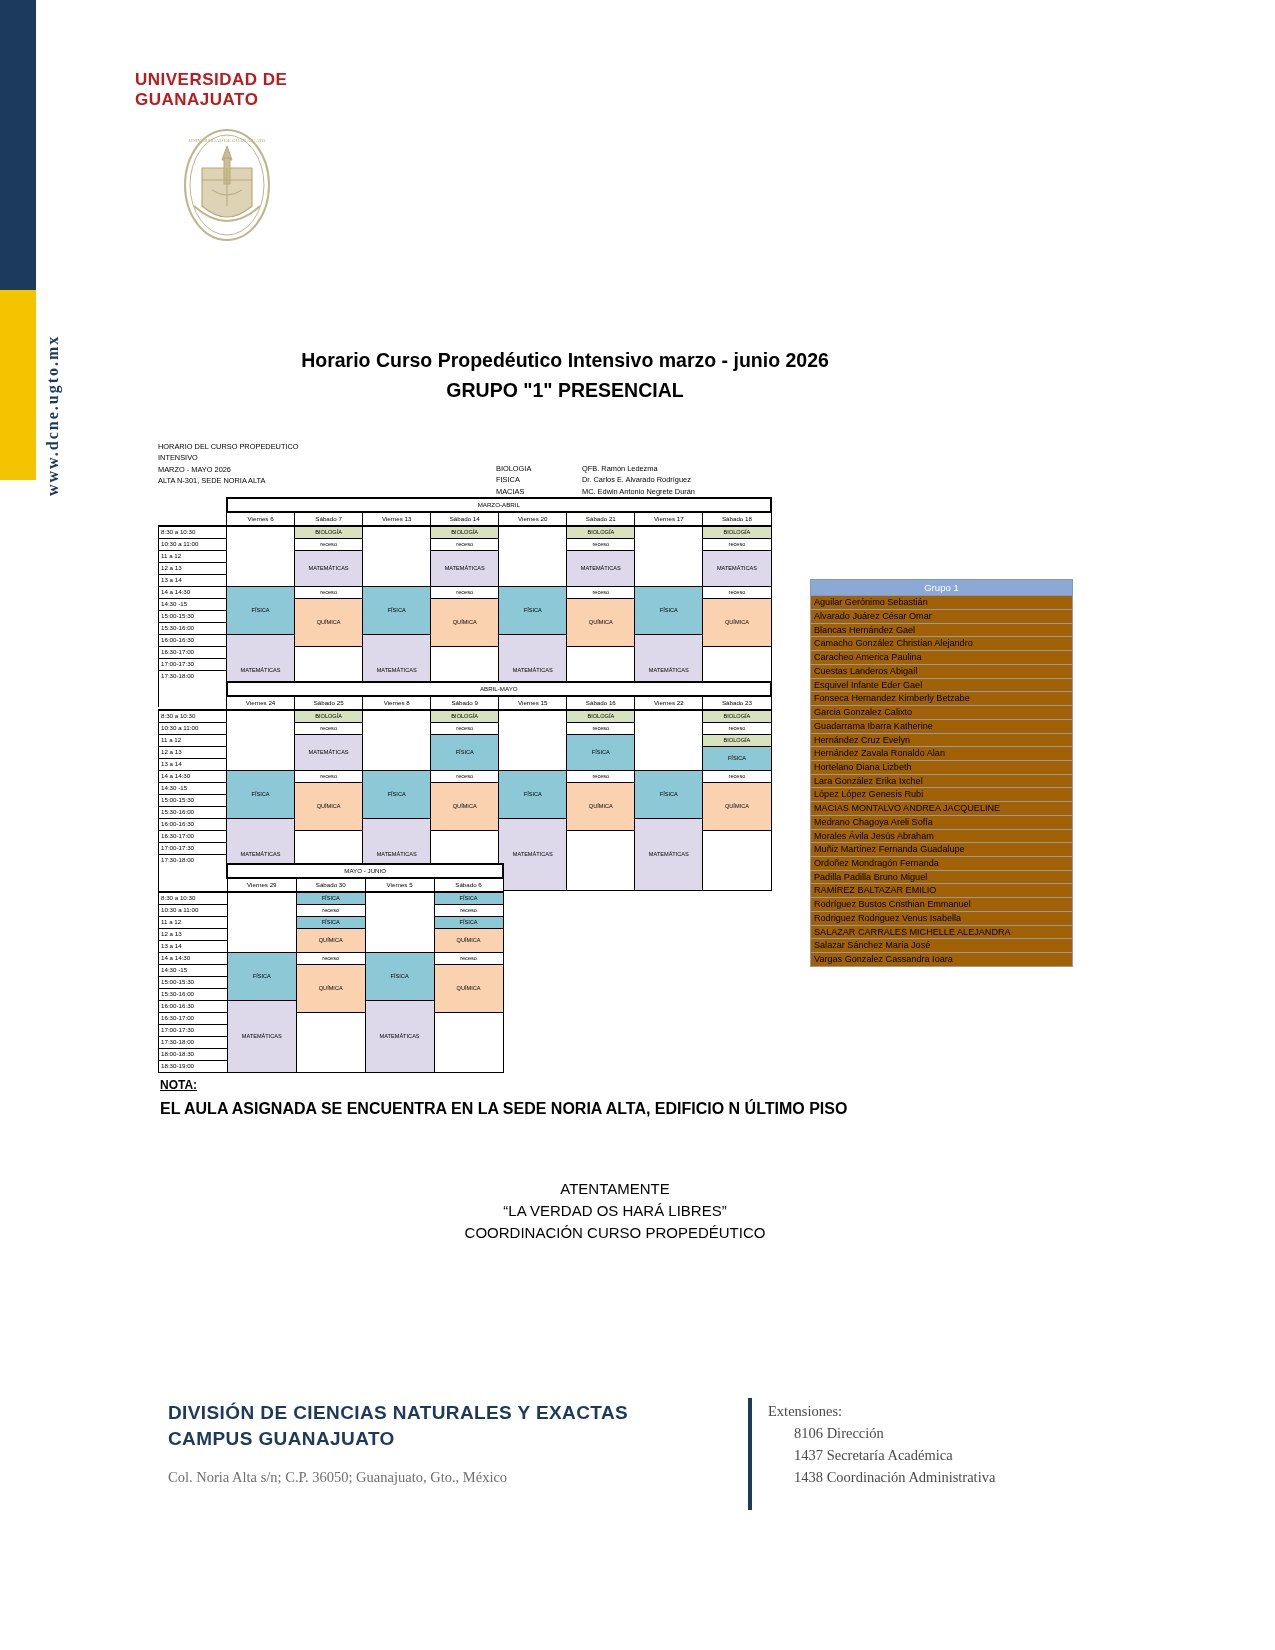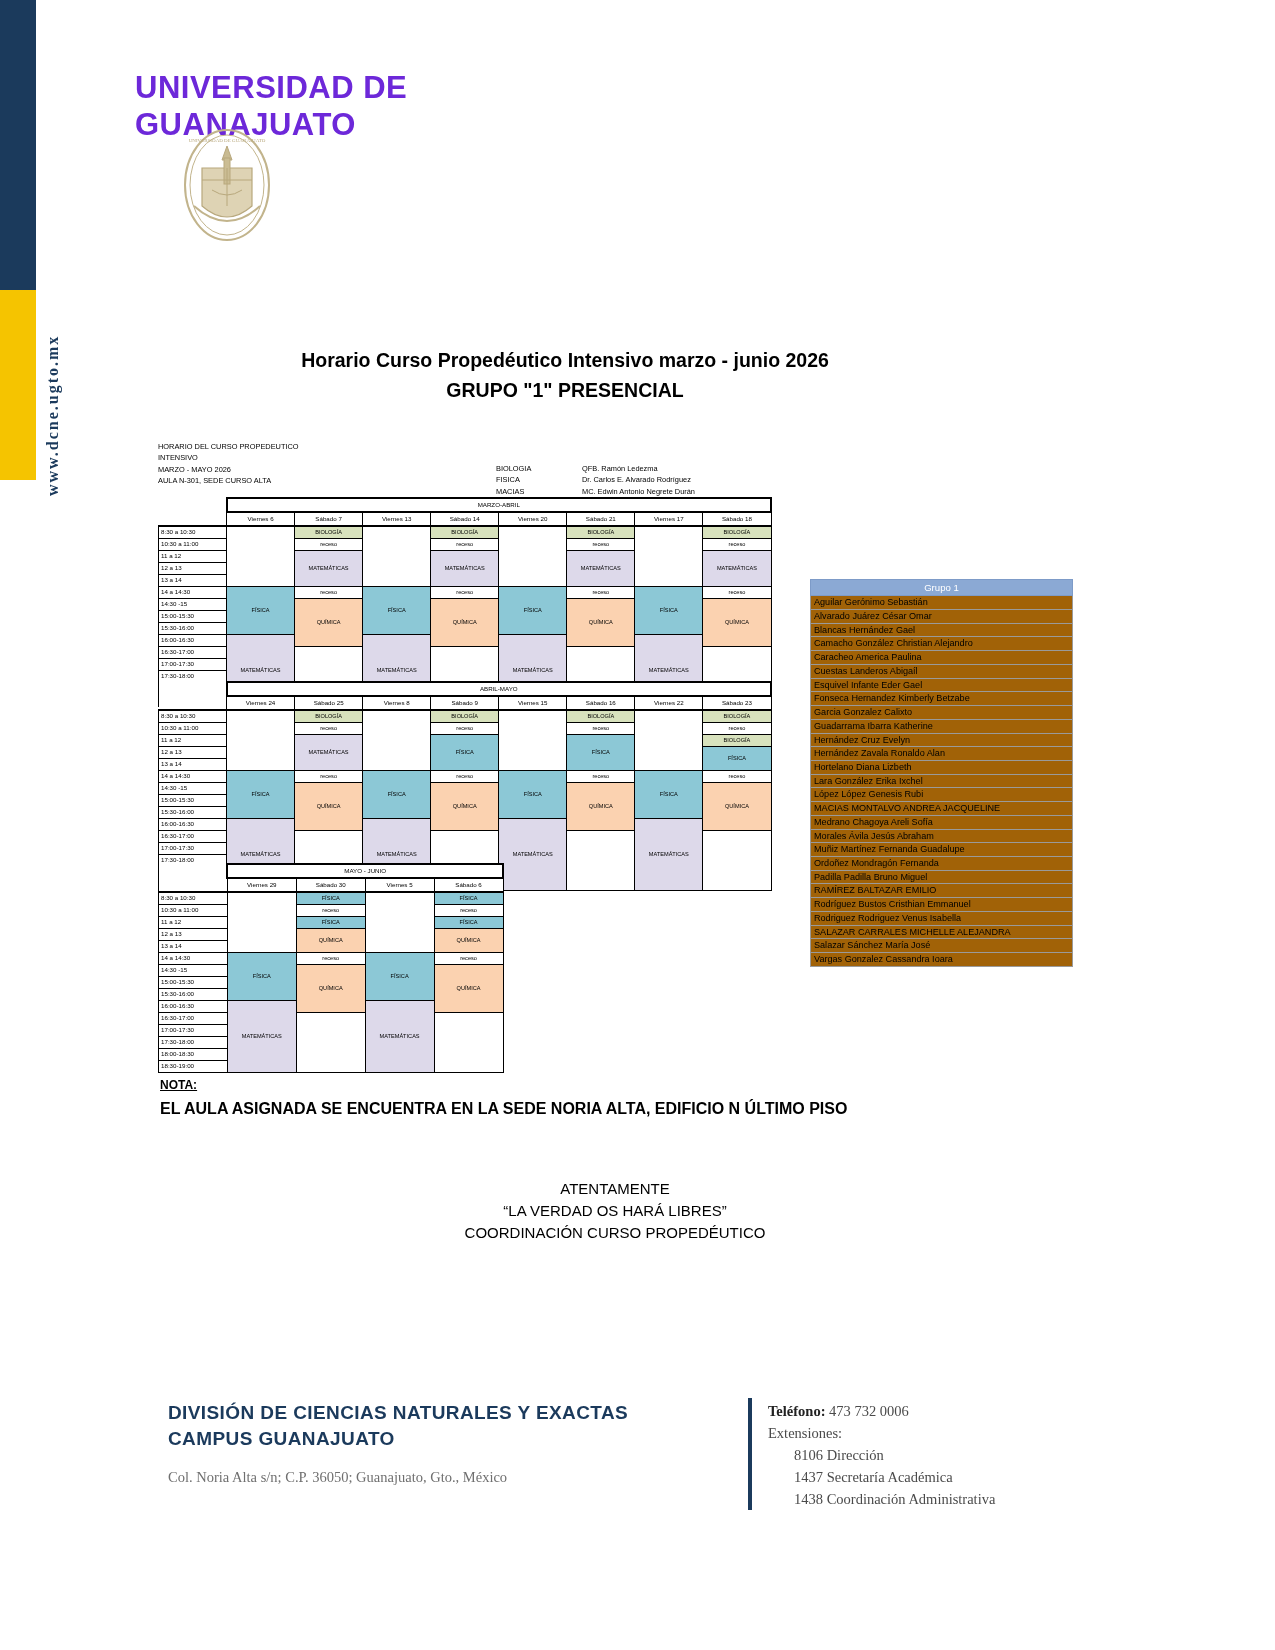--- a/index.html
+++ b/index.html
@@ -18,21 +18,21 @@
     position:absolute;left:44px;top:300px;width:30px;height:230px;
     font-family:"Liberation Serif", serif;
     font-size:16px;font-weight:bold;letter-spacing:2px;color:#1b3a5c;
     writing-mode:vertical-rl;transform:rotate(180deg);
     text-align:center;
   }
   
   #logo-block{position:absolute;left:135px;top:70px;width:330px;}
   #logo-text{
     font-family:"Liberation Sans", sans-serif;
-    font-size:31px;font-weight:bold;color:#6d28d9;line-height:1.18;letter-spacing:.5px;
+    font-size:17px;font-weight:bold;color:#b91c1c;line-height:1.18;letter-spacing:.5px;
   }
   #crest{position:absolute;left:182px;top:128px;width:90px;height:115px;}
   
   #doc-title{
     position:absolute;left:0;top:345px;width:1130px;text-align:center;
     font-size:19.5px;font-weight:bold;line-height:1.55;
   }
   #doc-title .l2{display:block;}
   
   #meta-left{position:absolute;left:158px;top:441px;font-size:7.4px;line-height:1.52;}
@@ -130,21 +130,21 @@
 
 <div id="doc-title">
   <span>Horario Curso Propedéutico Intensivo marzo - junio 2026</span>
   <span class="l2">GRUPO "1" PRESENCIAL</span>
 </div>
 
 <div id="meta-left">
   <div>HORARIO DEL CURSO PROPEDEUTICO</div>
   <div>INTENSIVO</div>
   <div>MARZO - MAYO 2026</div>
-  <div>AULA N-301, SEDE CURSO ALTA</div>
+  <div>ALTA N-301, SEDE NORIA ALTA</div>
 </div>
 
 <div id="meta-right">
   <table>
       <tbody id="teachers-body">
         <tr>
           <td class="subj">BIOLOGIA</td>
           <td>QFB. Ramón Ledezma</td>
         </tr>
         <tr>
@@ -547,21 +547,17 @@
 
 <div id="footer-left">
   <div id="footer-title">
     <div>DIVISIÓN DE CIENCIAS NATURALES Y EXACTAS</div>
     <div>CAMPUS GUANAJUATO</div>
   </div>
   <div id="footer-addr">Col. Noria Alta s/n; C.P. 36050; Guanajuato, Gto., México</div>
 </div>
 <div id="footer-div"></div>
 <div id="footer-right">
-  <div class="tel">
-    <strong>Teléfono:</strong>
-    <span>473 732 0006</span>
-  </div>
   <div>Extensiones:</div>
   <div class="ind">8106 Dirección</div>
   <div class="ind">1437 Secretaría Académica</div>
   <div class="ind">1438 Coordinación Administrativa</div>
 </div>
 
 </body></html>

